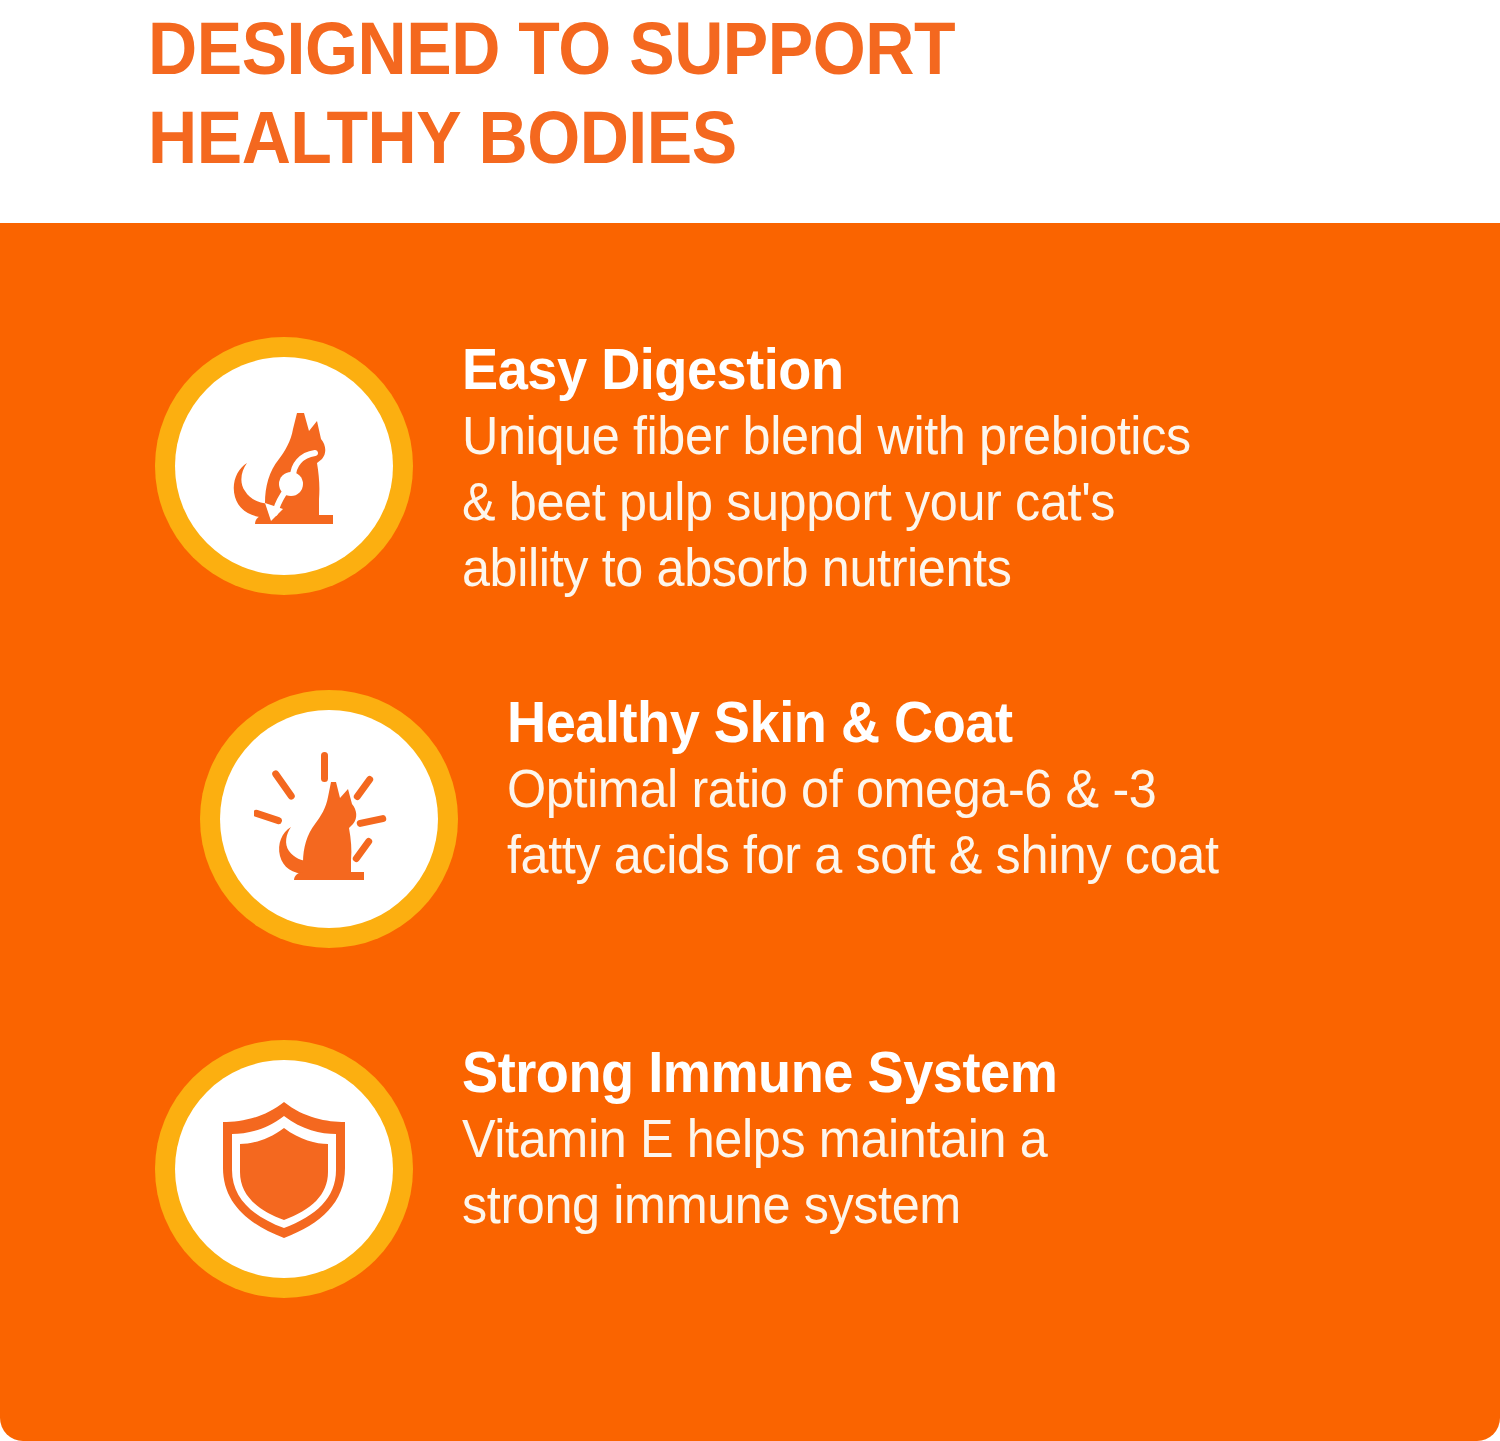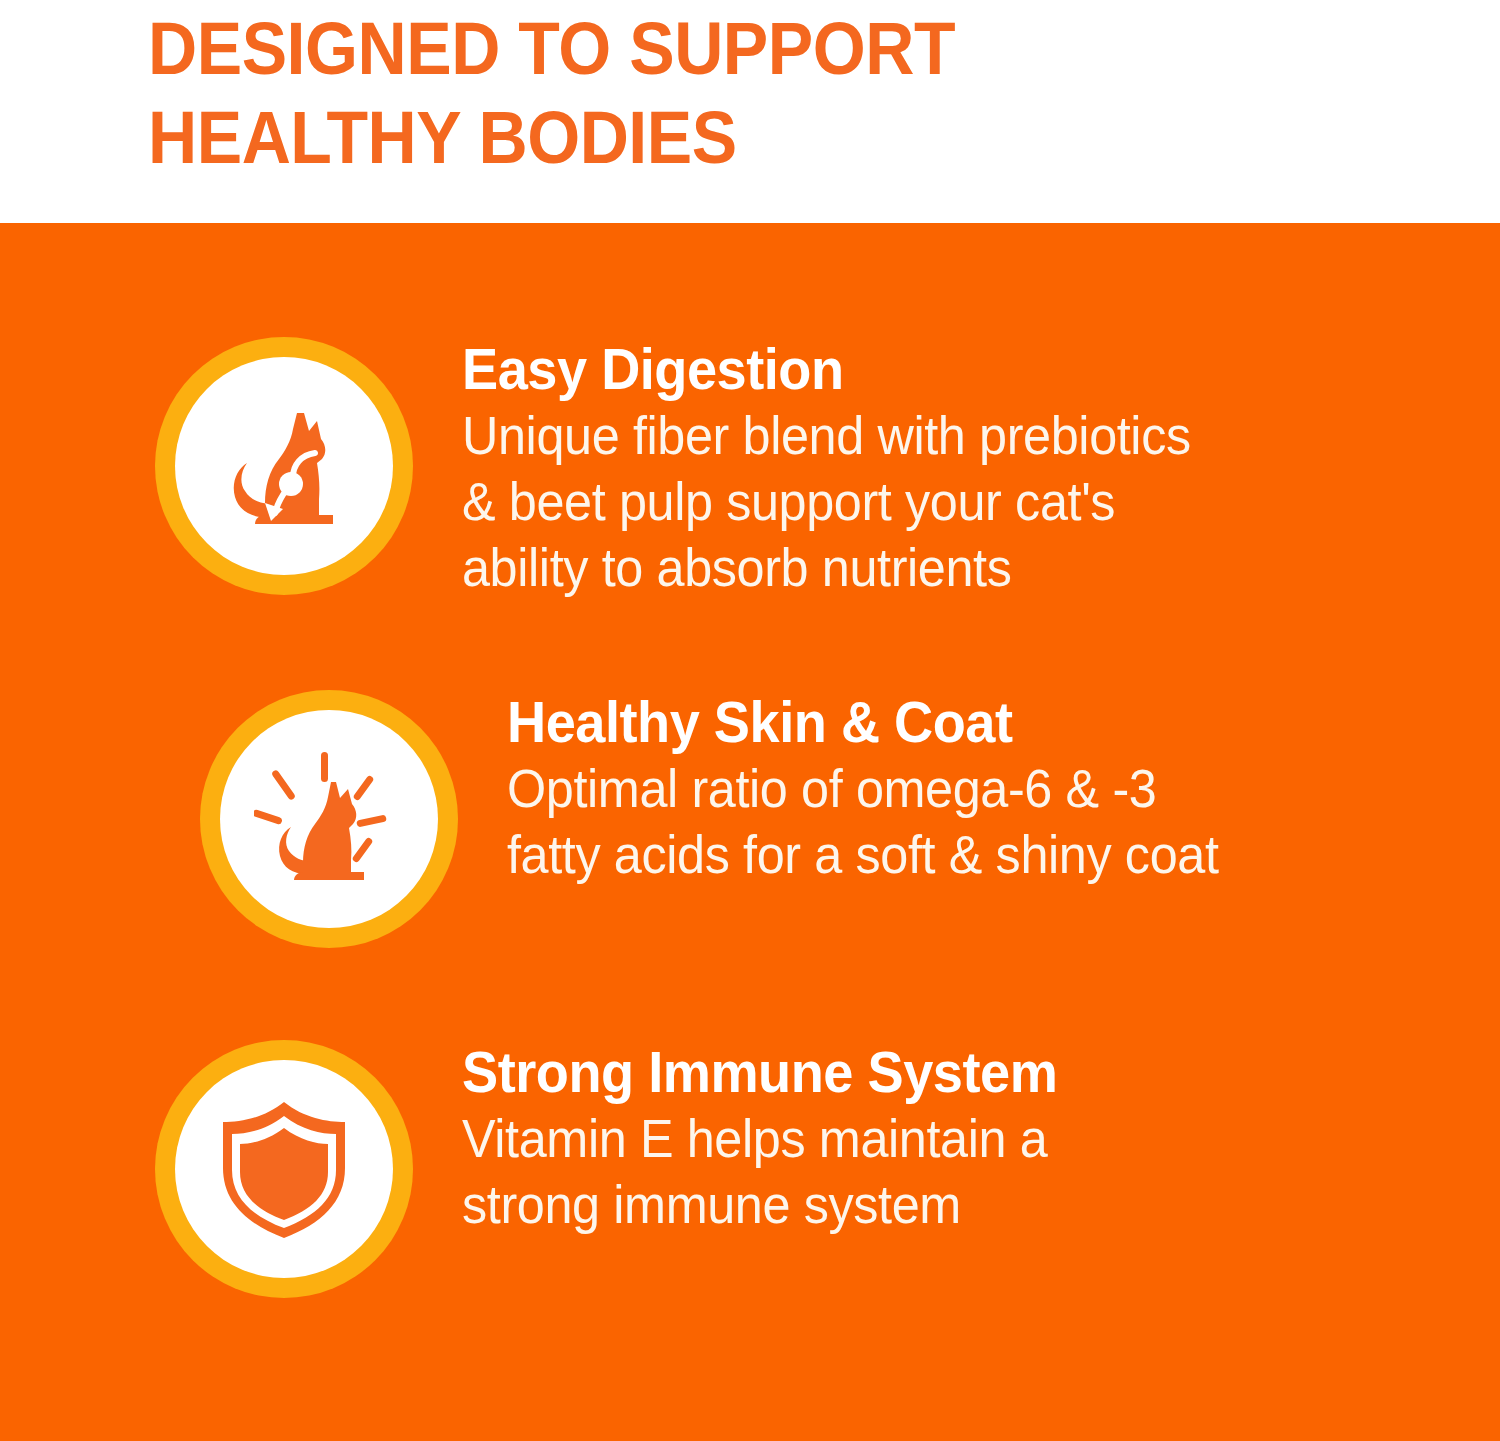--- a/index.html
+++ b/index.html
@@ -13,20 +13,21 @@
     font-family: "Liberation Sans", sans-serif;
     overflow: hidden;
   }
 
   .poster {
     position: relative;
     width: 1500px;
     height: 1441px;
     background: #ffffff;
     overflow: hidden;
+    border-radius: 23px;
   }
 
   
   .header-band {
     position: absolute;
     left: 0;
     top: 0;
     width: 1500px;
     height: 223px;
     background: #ffffff;

